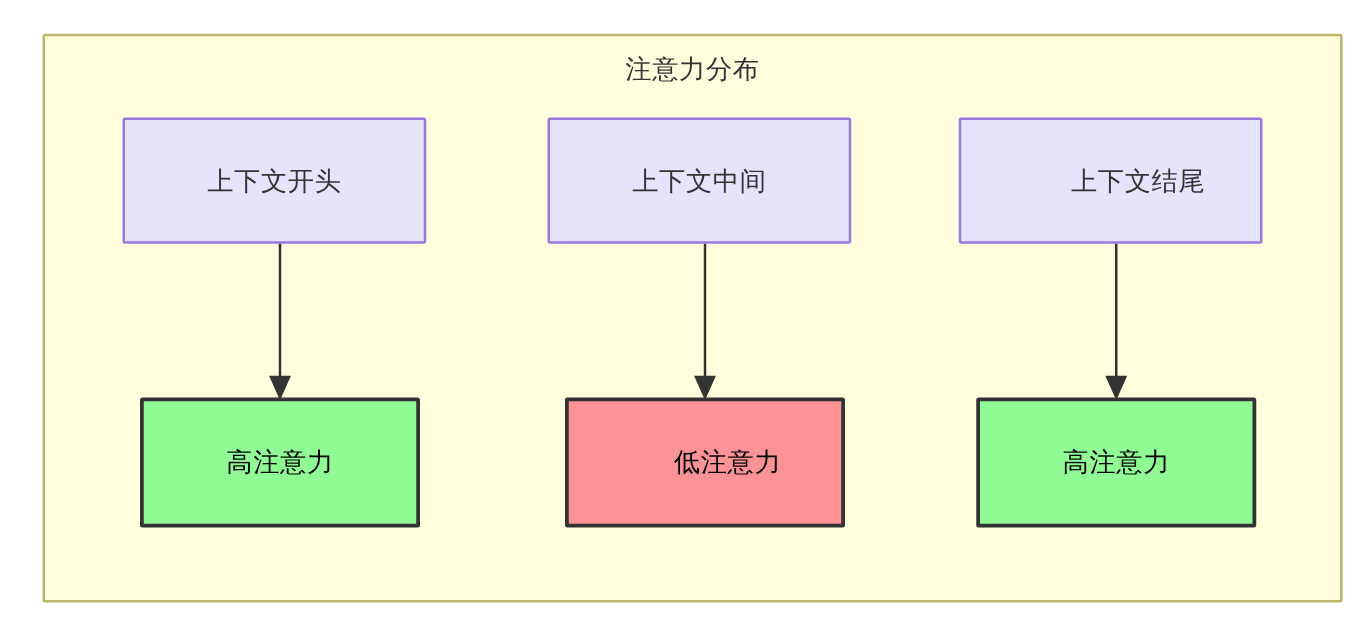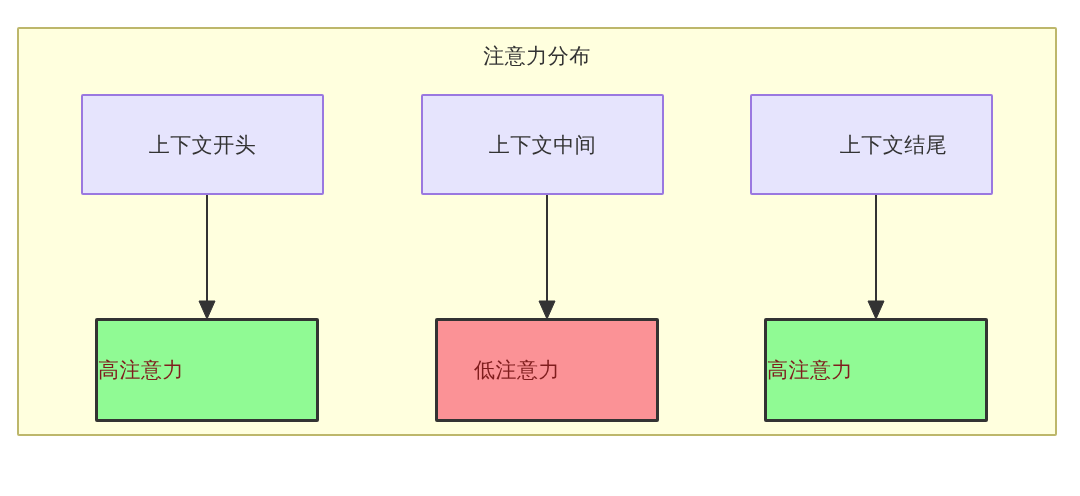--- a/index.html
+++ b/index.html
@@ -15,24 +15,24 @@
   }
   #stage {
     position: relative;
     width: 1080px;
     height: 496px;
     background: #ffffff;
   }
   
   .subgraph {
     position: absolute;
-    left: 17px;
+    left: 34px;
     top: 27px;
     width: 1040px;
-    height: 409px;
+    height: 455px;
     box-sizing: border-box;
     background: #ffffde;
     border: 2px solid #bdb76b;
     border-radius: 2px;
   }
   .subgraph-title {
     position: absolute;
     left: 0;
     top: 14px;
     width: 100%;
@@ -57,21 +57,22 @@
     letter-spacing: 0.5px;
   }
   
   .node-bottom {
     position: absolute;
     box-sizing: border-box;
     border: 3px solid #333333;
     border-radius: 2px;
     display: flex;
     align-items: center;
-    color: #7f1d1d;
+    justify-content: center;
+    color: #000000;
     font-size: 21px;
     letter-spacing: 0.5px;
   }
   .edge {
     position: absolute;
     overflow: visible;
   }
   .edge line {
     stroke: #333333;
     stroke-width: 2;

